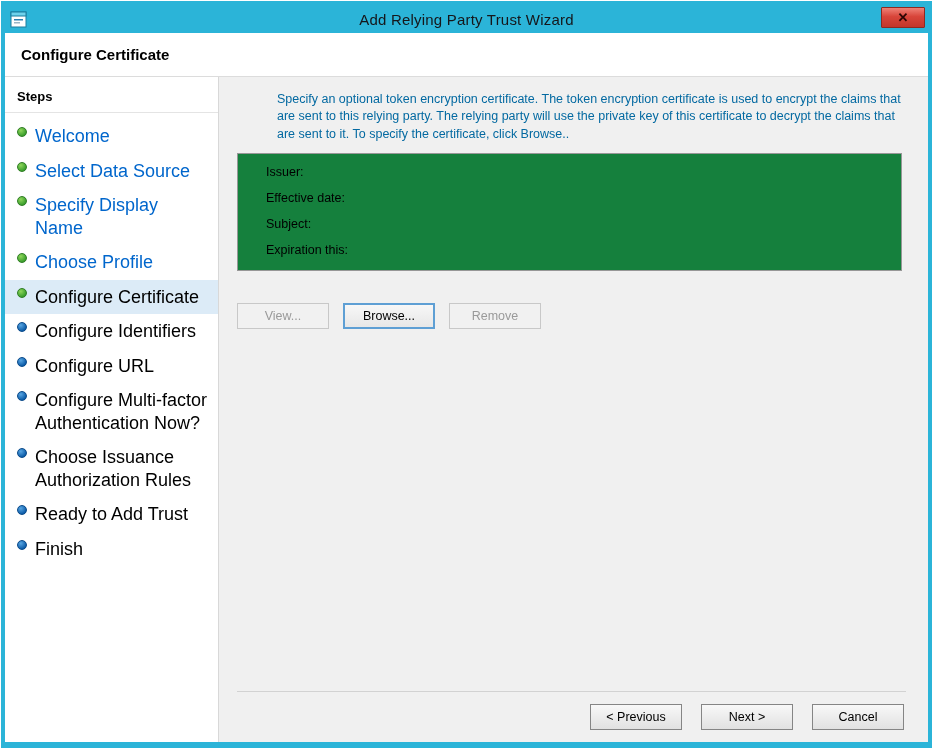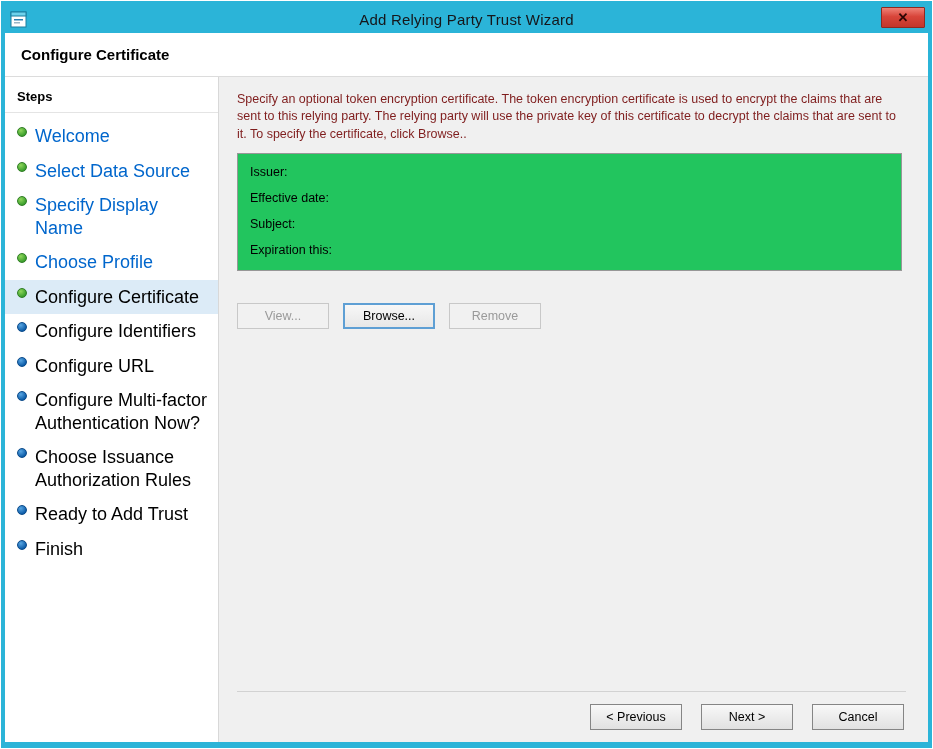--- a/index.html
+++ b/index.html
@@ -35,22 +35,22 @@
   }
   .step.upcoming .bullet {
     background:radial-gradient(circle at 35% 30%, #57a5e2, #0d5ca8 72%);
     border:1px solid #0a4a8a;
   }
   .step.completed { cursor:pointer; }
   .step.completed .step-label { color:#0066cc; }
   .step.current { background:#dcebf7; }
   
   .content { flex:1; display:flex; flex-direction:column; padding:14px 22px 0 18px; min-width:0; }
-  .instructions { font-size:12.5px; line-height:1.38; color:#7f1d1d; max-width:672px; }
-  .cert-box { border:1px solid #979797; margin-top:10px; margin-right:4px; padding:8px 12px 4px 12px; background:#22c55e; }
+  .instructions { font-size:12.5px; line-height:1.38; color:#0369a1; max-width:672px;margin-left:40px; }
+  .cert-box { border:1px solid #979797; margin-top:10px; margin-right:4px; padding:8px 12px 4px 28px; background:#15803d; }
   .cert-field { font-size:12.5px; color:#000; padding:3px 0 9px 0; display:flex; gap:8px; }
   .btn-row { display:flex; gap:14px; margin-top:32px; }
   .btn {
     min-width:92px; height:26px; font-size:12.5px; font-family:"Liberation Sans", sans-serif;
     background:linear-gradient(#f7f7f7,#e3e3e3); border:1px solid #9c9c9c; color:#000; cursor:pointer;
   }
   .btn.disabled { background:#f1f1f1; border-color:#c8c8c8; color:#9a9a9a; cursor:default; }
   .btn.focused { border:2px solid #5e9fd4; background:linear-gradient(#f7f7f7,#e7e7e7); }
   
   .footer { margin-top:auto; border-top:1px solid #d2d2d2; padding:12px 2px 12px 0; display:flex; justify-content:flex-end; gap:19px; }

